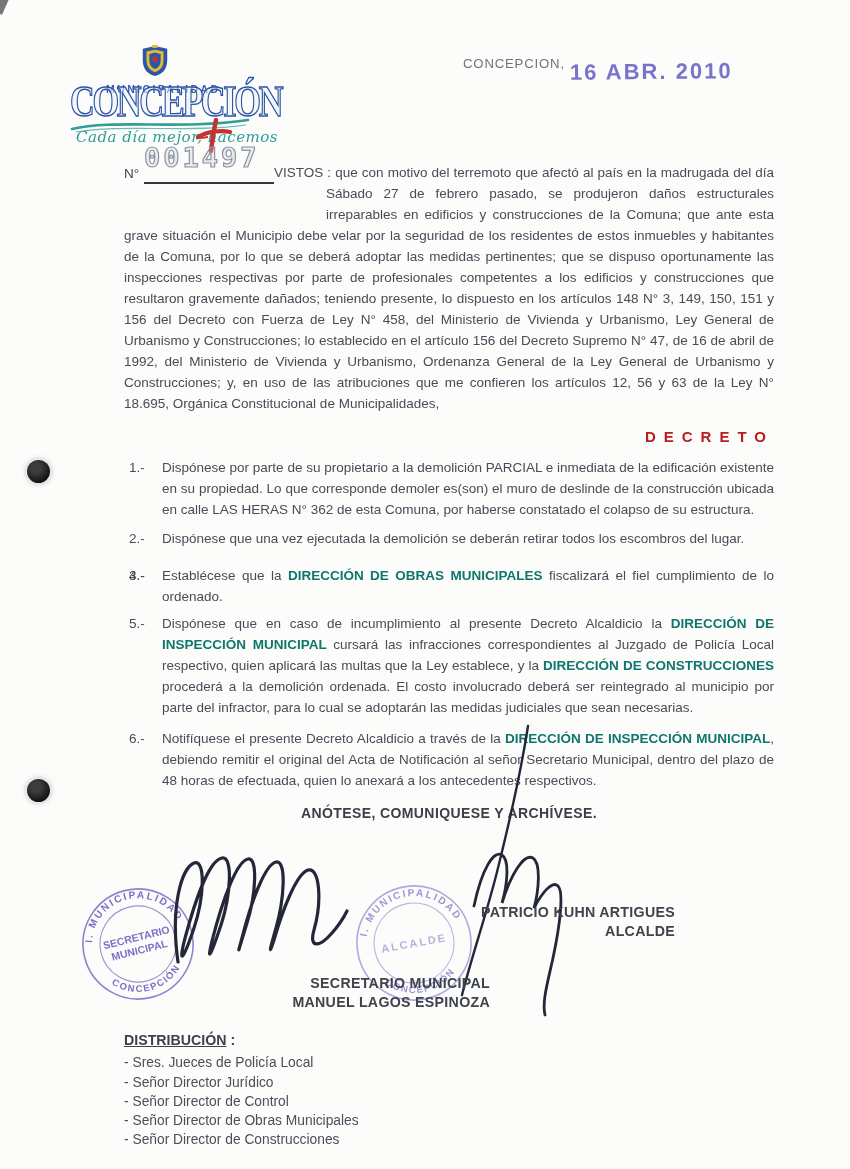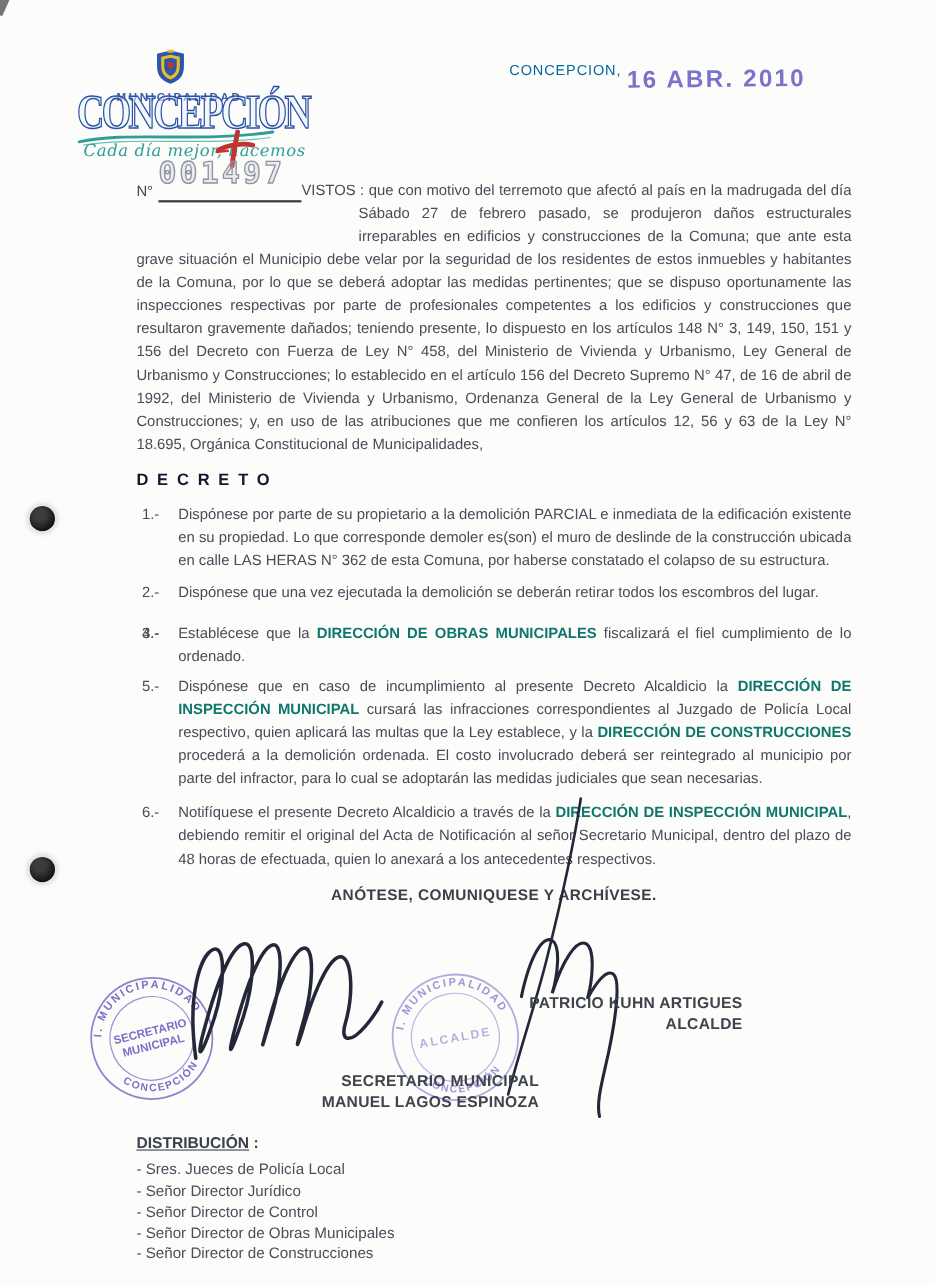--- a/index.html
+++ b/index.html
@@ -24,38 +24,38 @@
                font-weight:bold; font-size:44px; line-height:40px; letter-spacing:-3px;
                color:#2d53a6; transform:scaleX(.78); transform-origin:left top; white-space:nowrap; }
   @supports (-webkit-text-stroke: 1px black) {
     .logo-city { color:rgba(236,242,250,.55); -webkit-text-stroke:1.4px #2d53a6; }
   }
   .logo-swoosh { position:absolute; left:70px; top:116px; }
   .logo-slogan { position:absolute; left:76px; top:128px; font-family:"DejaVu Serif", serif;
                  font-style:italic; font-size:15px; color:#2f9e96; letter-spacing:.5px; }
   .logo-plus { position:absolute; left:196px; top:118px; }
   .city-date { position:absolute; left:463px; top:56px; font-size:13.2px; letter-spacing:.8px;
-               color:#0369a1; }
+               color:#737373; }
   .date-stamp { position:absolute; left:570px; top:59px; font-size:22px; font-weight:bold;
                 letter-spacing:2px; color:#6e68c6; transform:rotate(-.6deg); opacity:.92; }
   
   .doc { position:absolute; left:124px; top:162px; width:650px;
          font-size:13.5px; line-height:21px; text-align:justify; }
   .float-n1 { float:left; width:150px; height:22px; position:relative; }
   .float-n2 { float:left; clear:left; width:202px; height:21px; }
   .numero-label { position:absolute; left:0; top:1px; font-size:13.5px; color:#40454e; }
   .numero-digits { position:absolute; left:20px; top:-15px; font-family:"DejaVu Sans Mono", monospace;
                    font-weight:bold; font-size:27px; letter-spacing:3px; color:#9aa0ae; }
   @supports (-webkit-text-stroke: 1px black) {
     .numero-digits { color:rgba(185,191,202,.28); -webkit-text-stroke:1.2px #8d93a2; }
   }
   .numero-line { position:absolute; left:20px; bottom:0; width:130px;
                  border-bottom:2px solid #34373d; }
-  .decreto-head { text-align:left; font-weight:bold; font-size:15px; letter-spacing:8px;
-                  color:#0f172a; margin-top:12px; }
+  .decreto-head { text-align:right; font-weight:bold; font-size:15px; letter-spacing:8px;
+                  color:#b91c1c; margin-top:12px; }
   .items { margin-top:10px; }
   .item { position:relative; padding-left:38px; text-align:justify; }
   .item .inum { position:absolute; left:5px; top:0; }
   .i1{margin-bottom:8px;} .i2{margin-bottom:16px;} .i3{margin-bottom:10px;}
   .i4{margin-bottom:6px;} .i5{margin-bottom:10px;}
   .b { font-weight:bold; color:#0f766e; }
   .closing { text-align:center; font-weight:bold; font-size:14px; letter-spacing:.4px;
              color:#3a3f48; margin-top:12px; }
   
   .stamp { position:absolute; pointer-events:none; }

